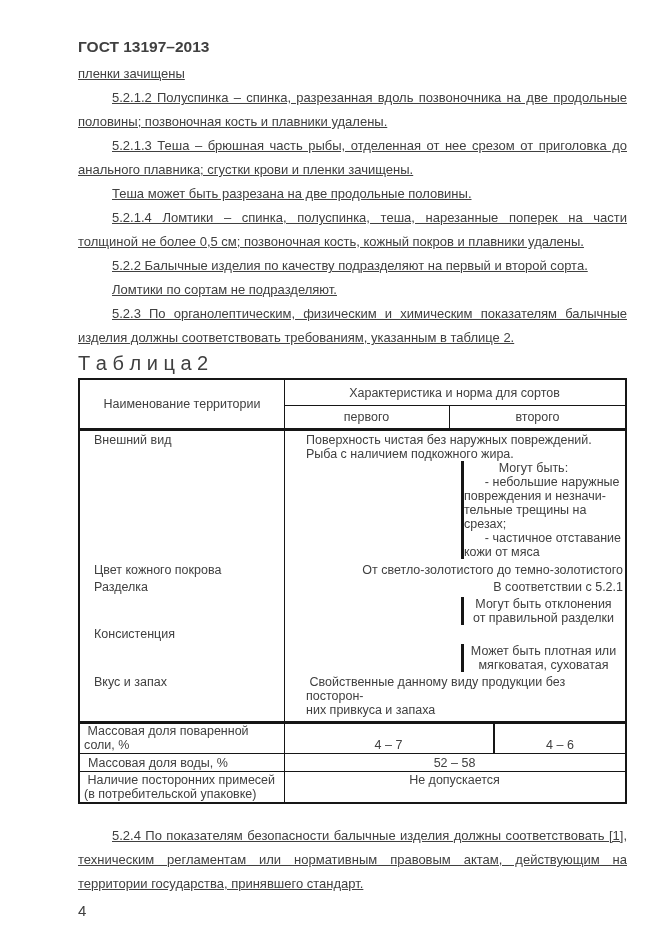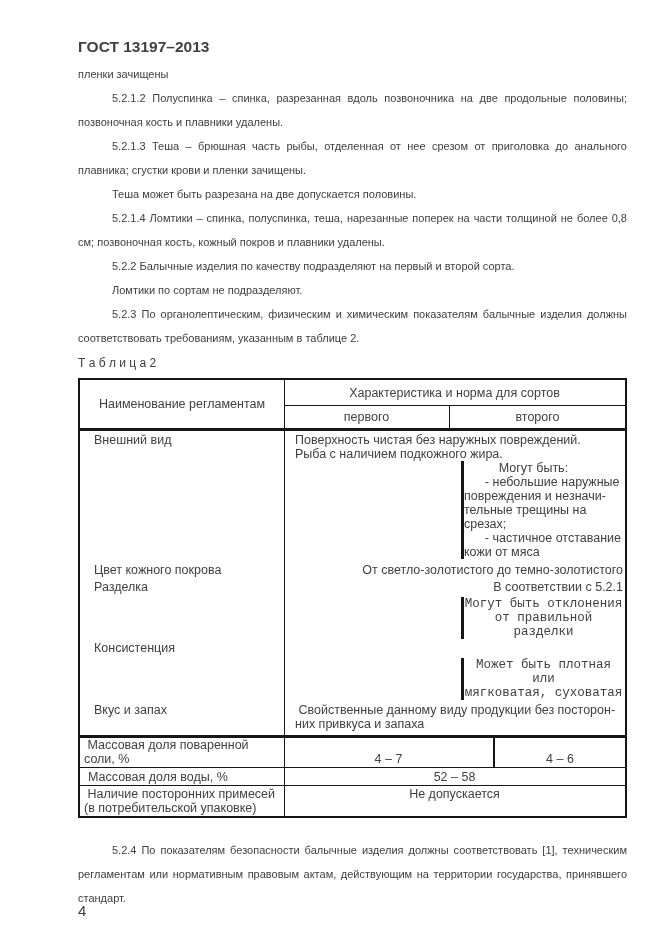--- a/index.html
+++ b/index.html
@@ -11,26 +11,26 @@
     font-family:"Liberation Sans", sans-serif;
     overflow:hidden;
     margin:0 auto;
   }
   .content { padding:36px 34px 0 78px; }
   .doc-header {
     font-weight:bold; font-size:15.5px; line-height:22px;
     margin-bottom:4px;
   }
   .para {
-    margin:0; font-size:11px; line-height:24px;
-    text-align:justify; text-indent:34px;
+    margin:0; font-size:13px; line-height:24px;
+    text-align:justify; text-indent:34px;text-decoration:underline;
   }
   .para.noindent { text-indent:0; }
   .para.after-table { margin-top:20px; }
-  .table-label { margin:4px 0 6px 0; font-size:12px; line-height:18px; }
+  .table-label { margin:4px 0 6px 0; font-size:20px; line-height:18px; }
 
   
   .gtable {
     position:relative;
     width:549px; box-sizing:border-box;
     border:2px solid #161616;
     font-size:12.5px; line-height:14px;
   }
   .vline-c1 { position:absolute; left:204px; top:0; bottom:0; width:1px; background:#161616; }
 
@@ -48,31 +48,31 @@
   .th-sub { display:flex; height:22px; }
   .th-sub1 {
     width:166px; box-sizing:border-box; border-right:1px solid #161616;
     display:flex; align-items:center; justify-content:center;
   }
   .th-sub2 { flex:1; display:flex; align-items:center; justify-content:center;text-align:right; }
 
   .brow { display:flex; }
   .r-name { width:204px; box-sizing:border-box; padding:0 4px 0 14px; }
   .r-common { flex:1; box-sizing:border-box; text-align:right; padding:0 2px; }
-  .r-common.al { text-align:left; padding-left:11px; white-space:pre-wrap; }
+  .r-common.al { text-align:left; padding-left:22px; white-space:pre-wrap; }
   .mt2 { margin-top:2px; } .mt3 { margin-top:3px; } .mt4 { margin-top:4px; }
   .mb4 { margin-bottom:4px; }
 
   .dev-row { display:flex; }
   .dev-spacer { width:381px; }
   .dev-cell {
     flex:1; border-left:3px solid #161616;
     white-space:pre-wrap; text-align:left; padding-right:2px;
   }
-  .dev-cell.center { text-align:center; white-space:pre-line;font-family:Liberation Mono, monospace; }
+  .dev-cell.center { text-align:center; white-space:pre-line; }
 
   .salt-row { display:flex; border-top:3px solid #161616; height:29px; }
   .salt-c1 { width:204px; box-sizing:border-box; padding:0 2px 0 4px; white-space:pre-wrap; }
   .salt-c2 { width:209px; display:flex; align-items:flex-end; justify-content:center; padding-bottom:1px; box-sizing:border-box; }
   .salt-c3 { flex:1; border-left:2px solid #161616; display:flex; align-items:flex-end; justify-content:center; padding-bottom:1px; }
 
   .water-row { display:flex; border-top:1px solid #161616; height:17px; align-items:center; }
   .water-c1 { width:204px; box-sizing:border-box; padding-left:8px; }
   .water-val { flex:1; text-align:center; }
 
@@ -86,33 +86,33 @@
 <body>
 
 <div class="page">
   <div class="content">
 
     <div class="doc-header">ГОСТ 13197–2013</div>
 
     <p class="para noindent">пленки зачищены</p>
     <p class="para">5.2.1.2 Полуспинка – спинка, разрезанная вдоль позвоночника на две продольные половины; позвоночная кость и плавники удалены.</p>
     <p class="para">5.2.1.3 Теша – брюшная часть рыбы, отделенная от нее срезом от приголовка до анального плавника; сгустки крови и пленки зачищены.</p>
-    <p class="para">Теша может быть разрезана на две допускается половины.</p>
-    <p class="para">5.2.1.4 Ломтики – спинка, полуспинка, теша, нарезанные поперек на части толщиной не более 0,8 см; позвоночная кость, кожный покров и плавники удалены.</p>
+    <p class="para">Теша может быть разрезана на две продольные половины.</p>
+    <p class="para">5.2.1.4 Ломтики – спинка, полуспинка, теша, нарезанные поперек на части толщиной не более 0,5 см; позвоночная кость, кожный покров и плавники удалены.</p>
     <p class="para">5.2.2 Балычные изделия по качеству подразделяют на первый и второй сорта.</p>
     <p class="para">Ломтики по сортам не подразделяют.</p>
     <p class="para">5.2.3 По органолептическим, физическим и химическим показателям балычные изделия должны соответствовать требованиям, указанным в таблице 2.</p>
 
     <div class="table-label">Т а б л и ц а  2</div>
 
     <div class="gtable">
       <div class="vline-c1"></div>
 
       <div class="thead">
-        <div class="th-c1">Наименование регламентам</div>
+        <div class="th-c1">Наименование территории</div>
         <div class="th-c23">
           <div class="th-span">Характеристика и норма для сортов</div>
           <div class="th-sub">
             <div class="th-sub1">первого</div>
             <div class="th-sub2">второго</div>
           </div>
         </div>
       </div>
 
       <div class="brow mt2">

